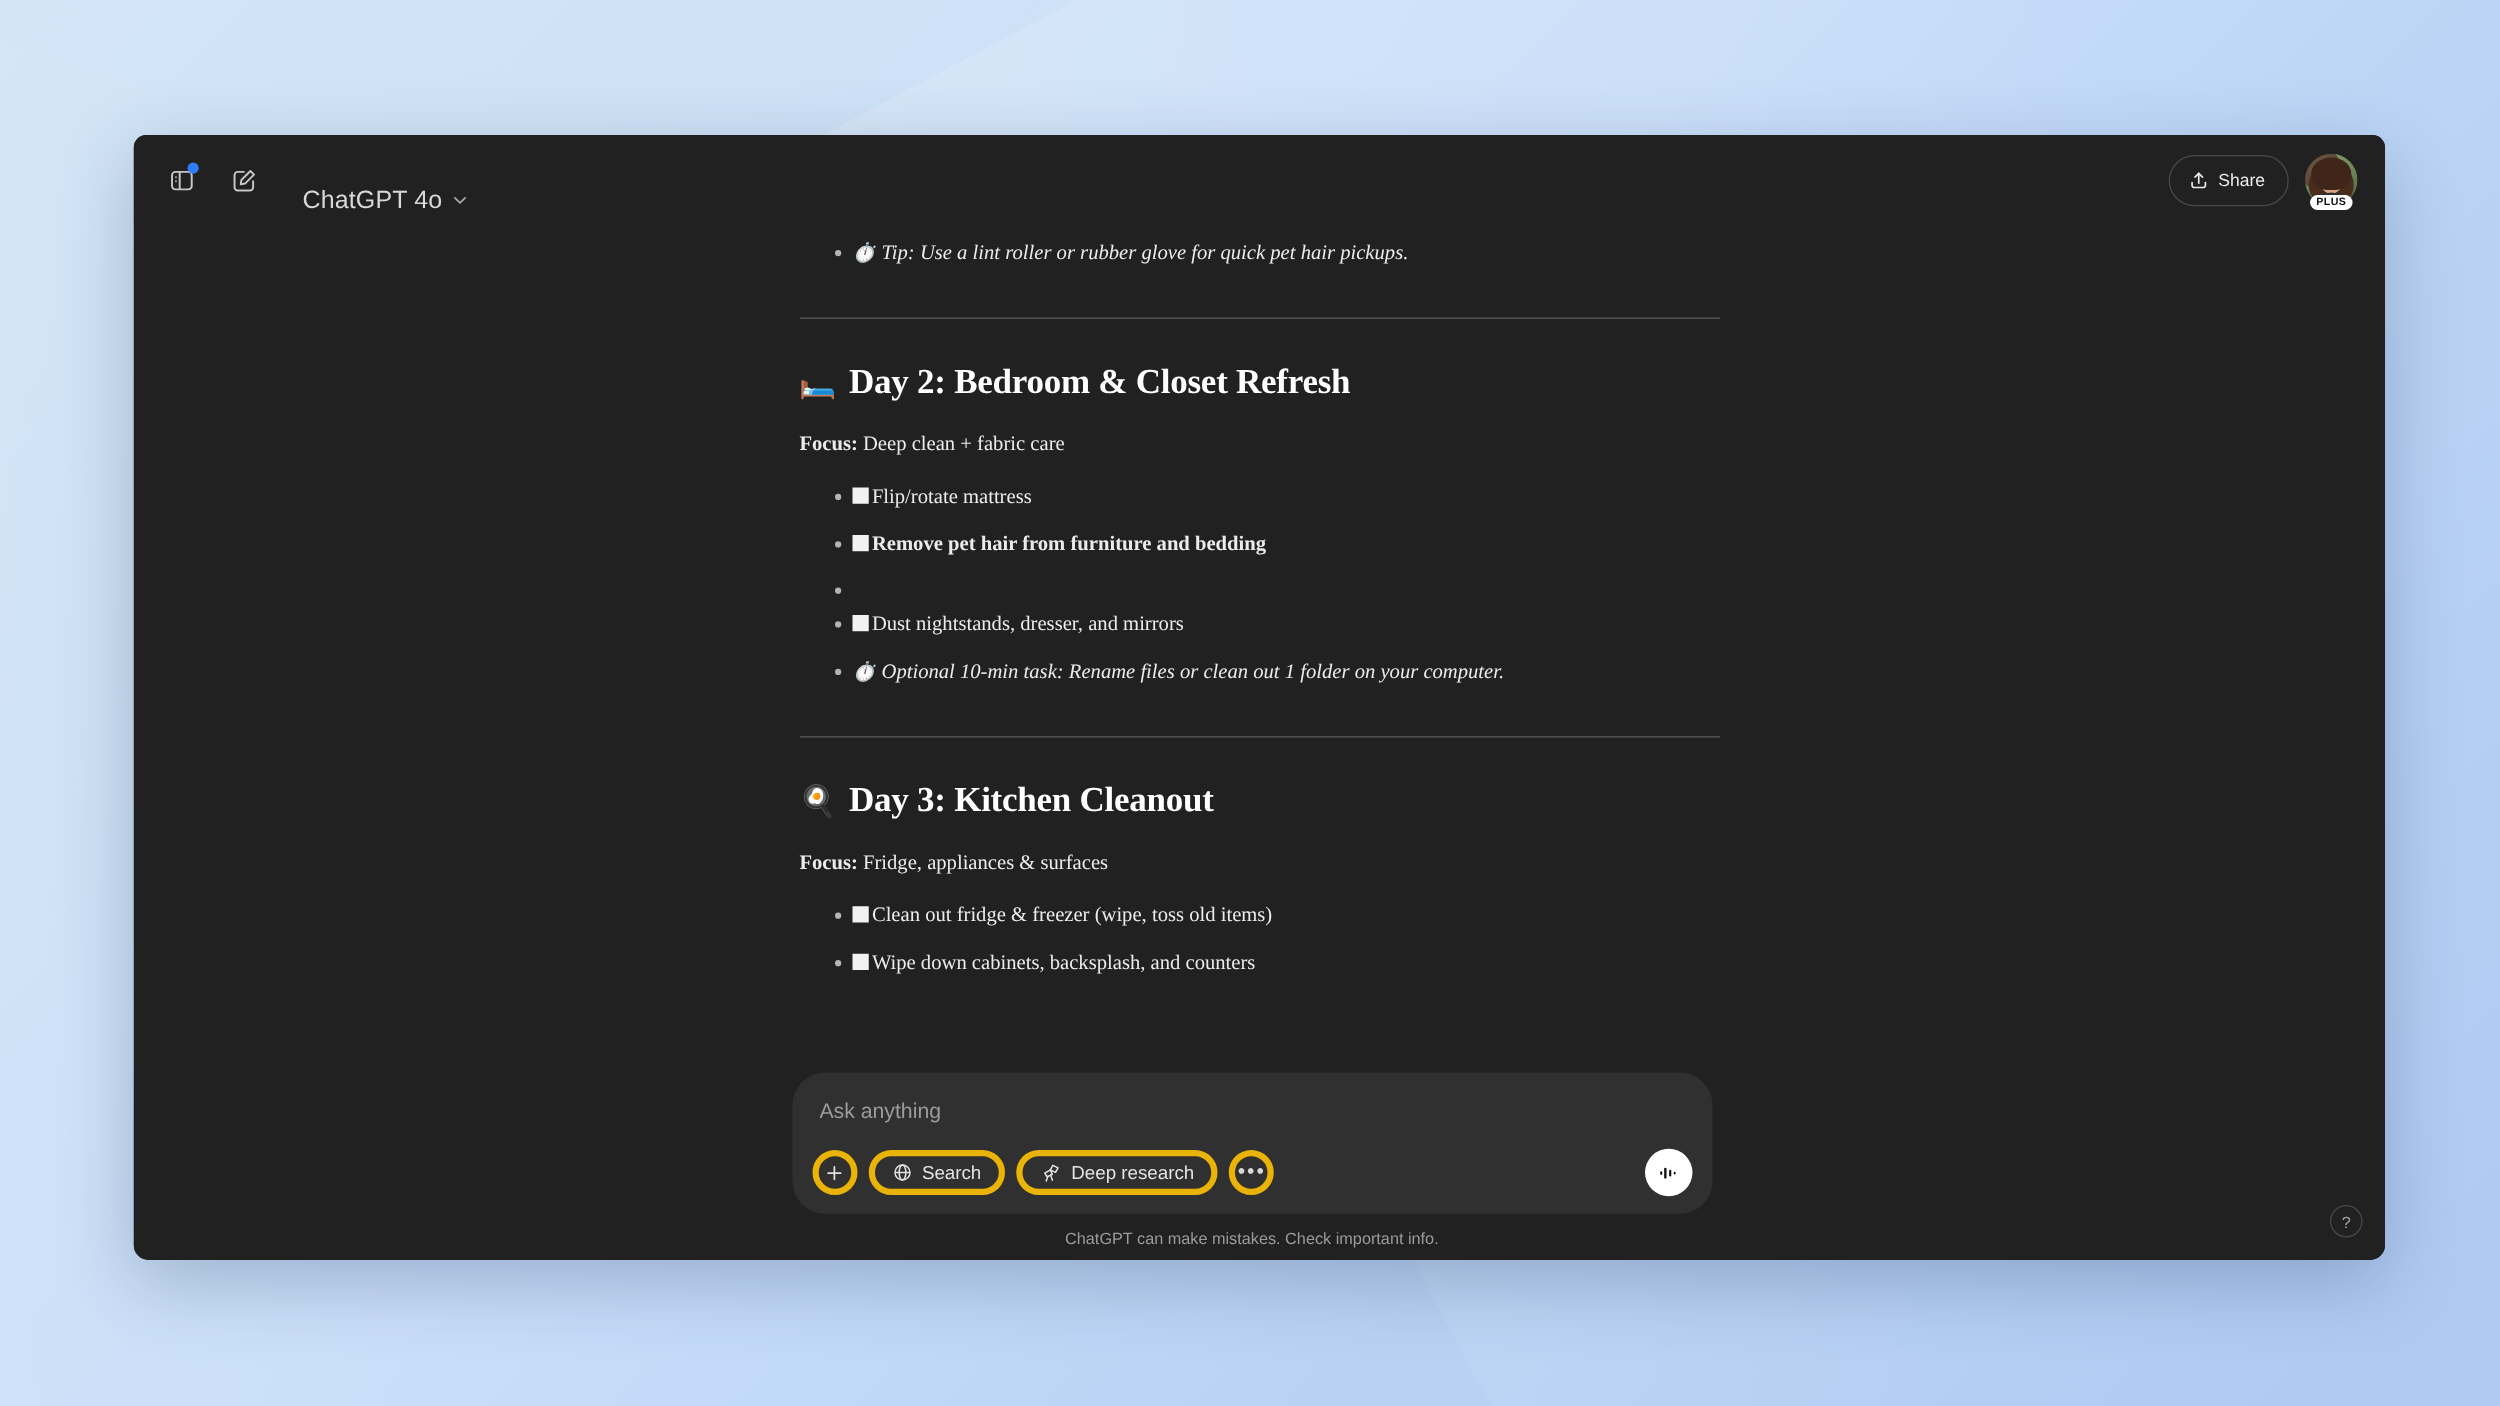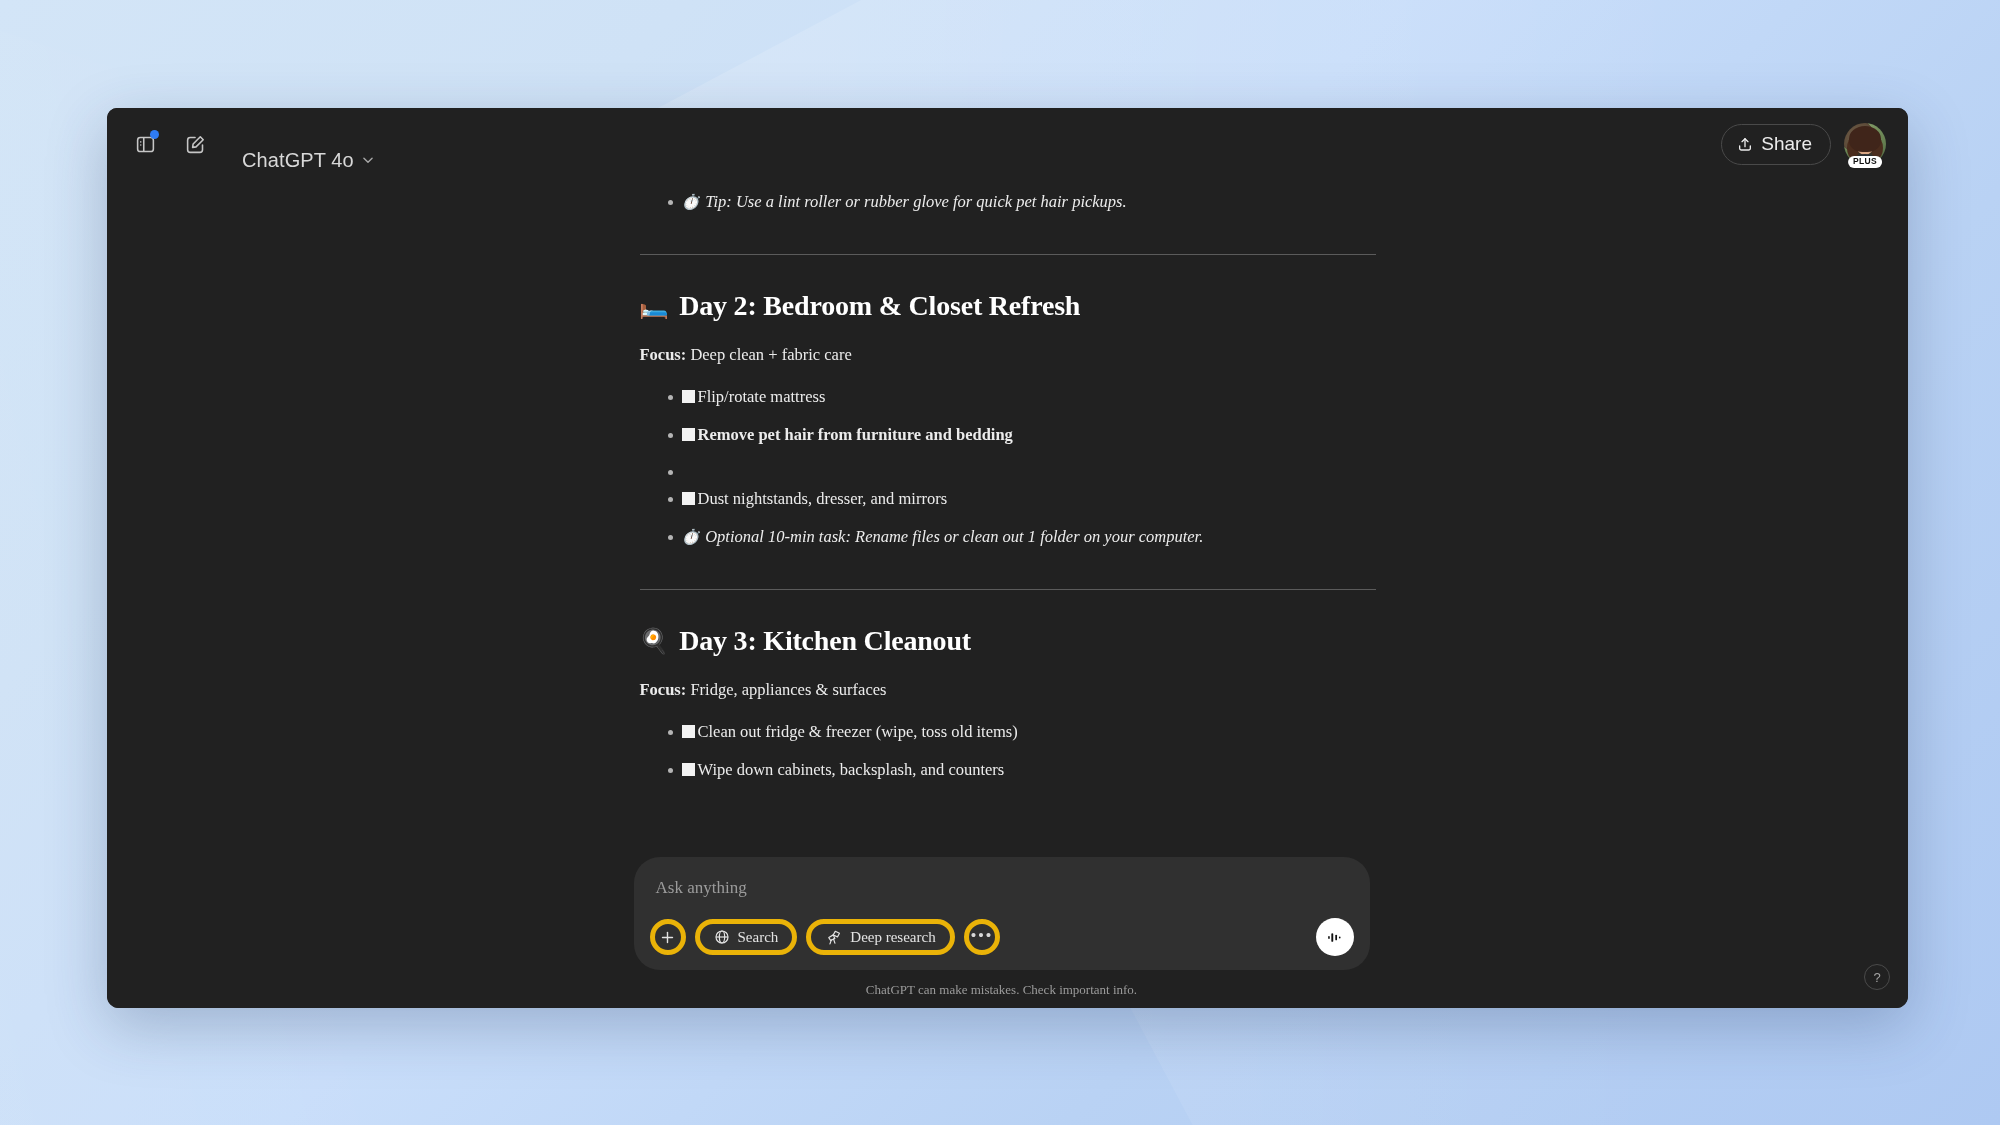--- a/index.html
+++ b/index.html
@@ -96,21 +96,21 @@
     margin-left: auto;
     display: flex; align-items: center; gap: 13px;
   }
   .share-btn {
     display: flex; align-items: center; gap: 8px;
     height: 41px;
     padding: 0 18px 0 15px;
     border: 1px solid #4a4a4a;
     border-radius: 21px;
     color: #ececec;
-    font-size: 19px;
+    font-size: 14px;
     cursor: pointer;
     background: transparent;
   }
 
   .avatar-wrap { position: relative; width: 42px; height: 42px; cursor: pointer; }
   .avatar {
     width: 42px; height: 42px;
     border-radius: 50%;
     overflow: hidden;
     background:
@@ -253,21 +253,20 @@
     z-index: 30;
   }
 
   
   .composer-zone {
     position: absolute;
     left: 0; right: 0; bottom: 0;
     padding: 0 12px 10px 0;
     z-index: 35;
     background: linear-gradient(to bottom, rgba(33,33,33,0) 0%, #212121 26%);
-    font-family: Liberation Serif, serif;
   }
   .composer {
     width: 736px;
     margin: 0 auto;
     background: #303030;
     border-radius: 26px;
     padding: 16px 16px 14px 16px;
     min-height: 108px;
     display: flex;
     flex-direction: column;

